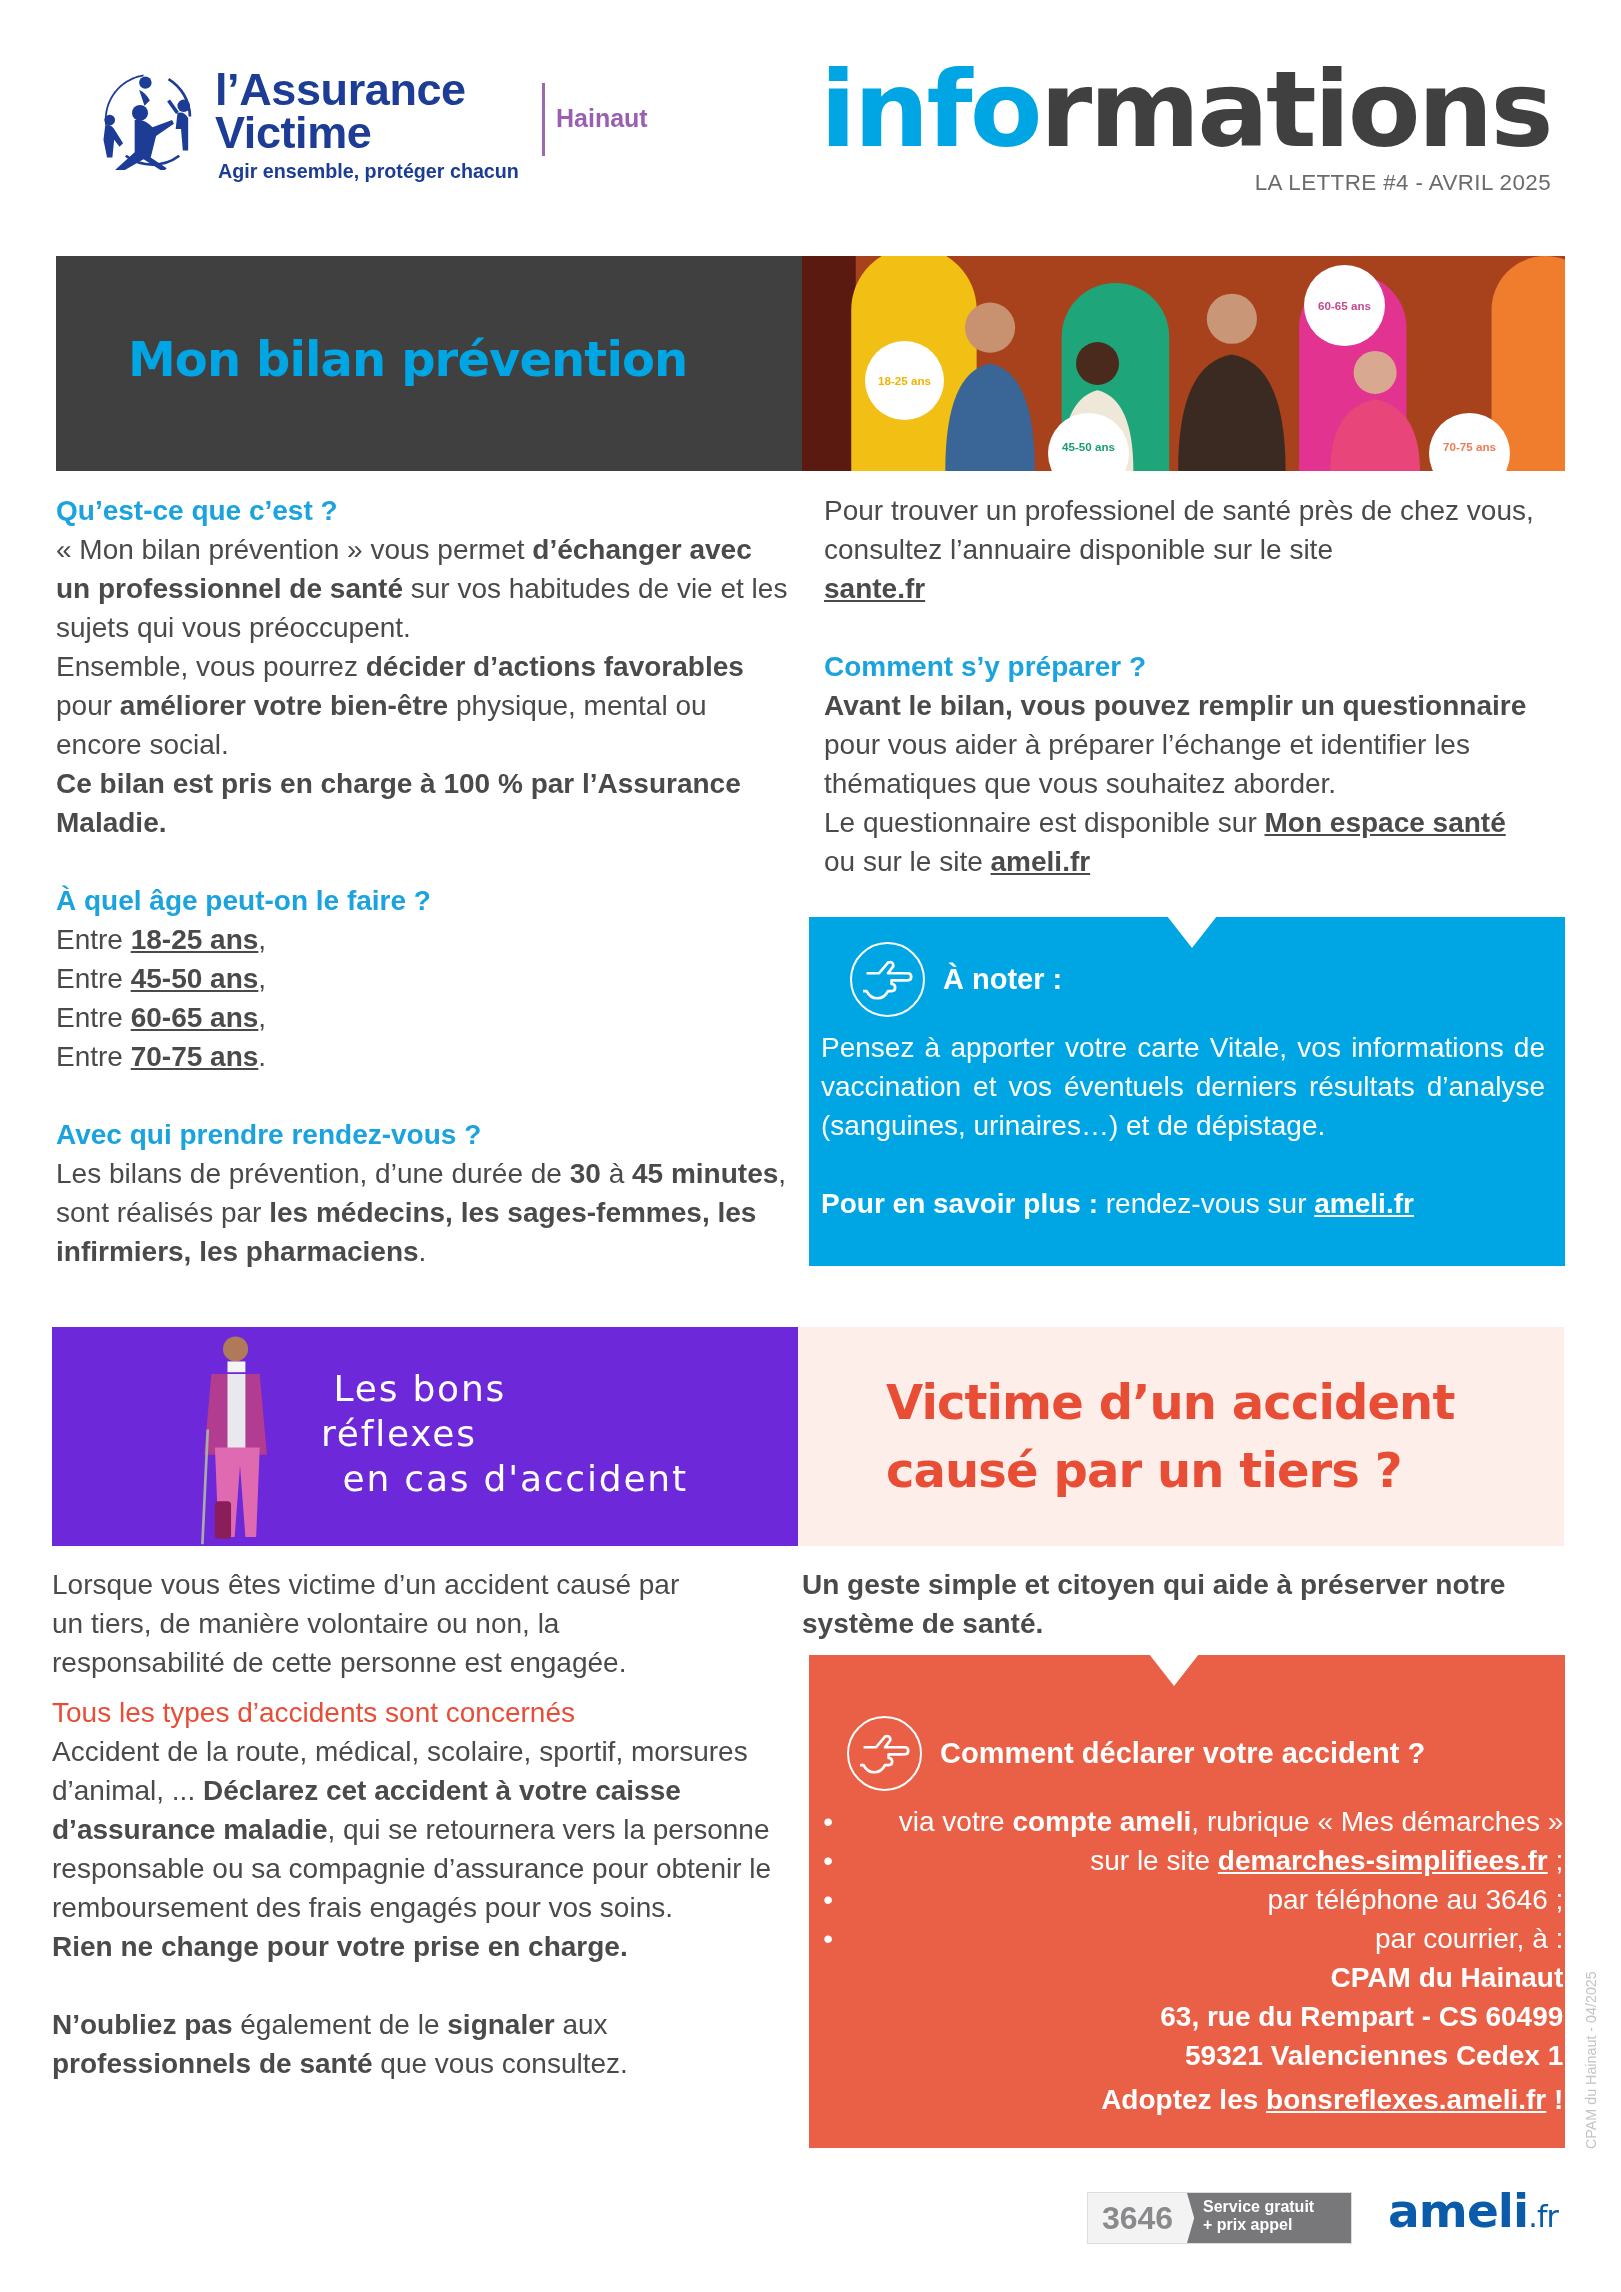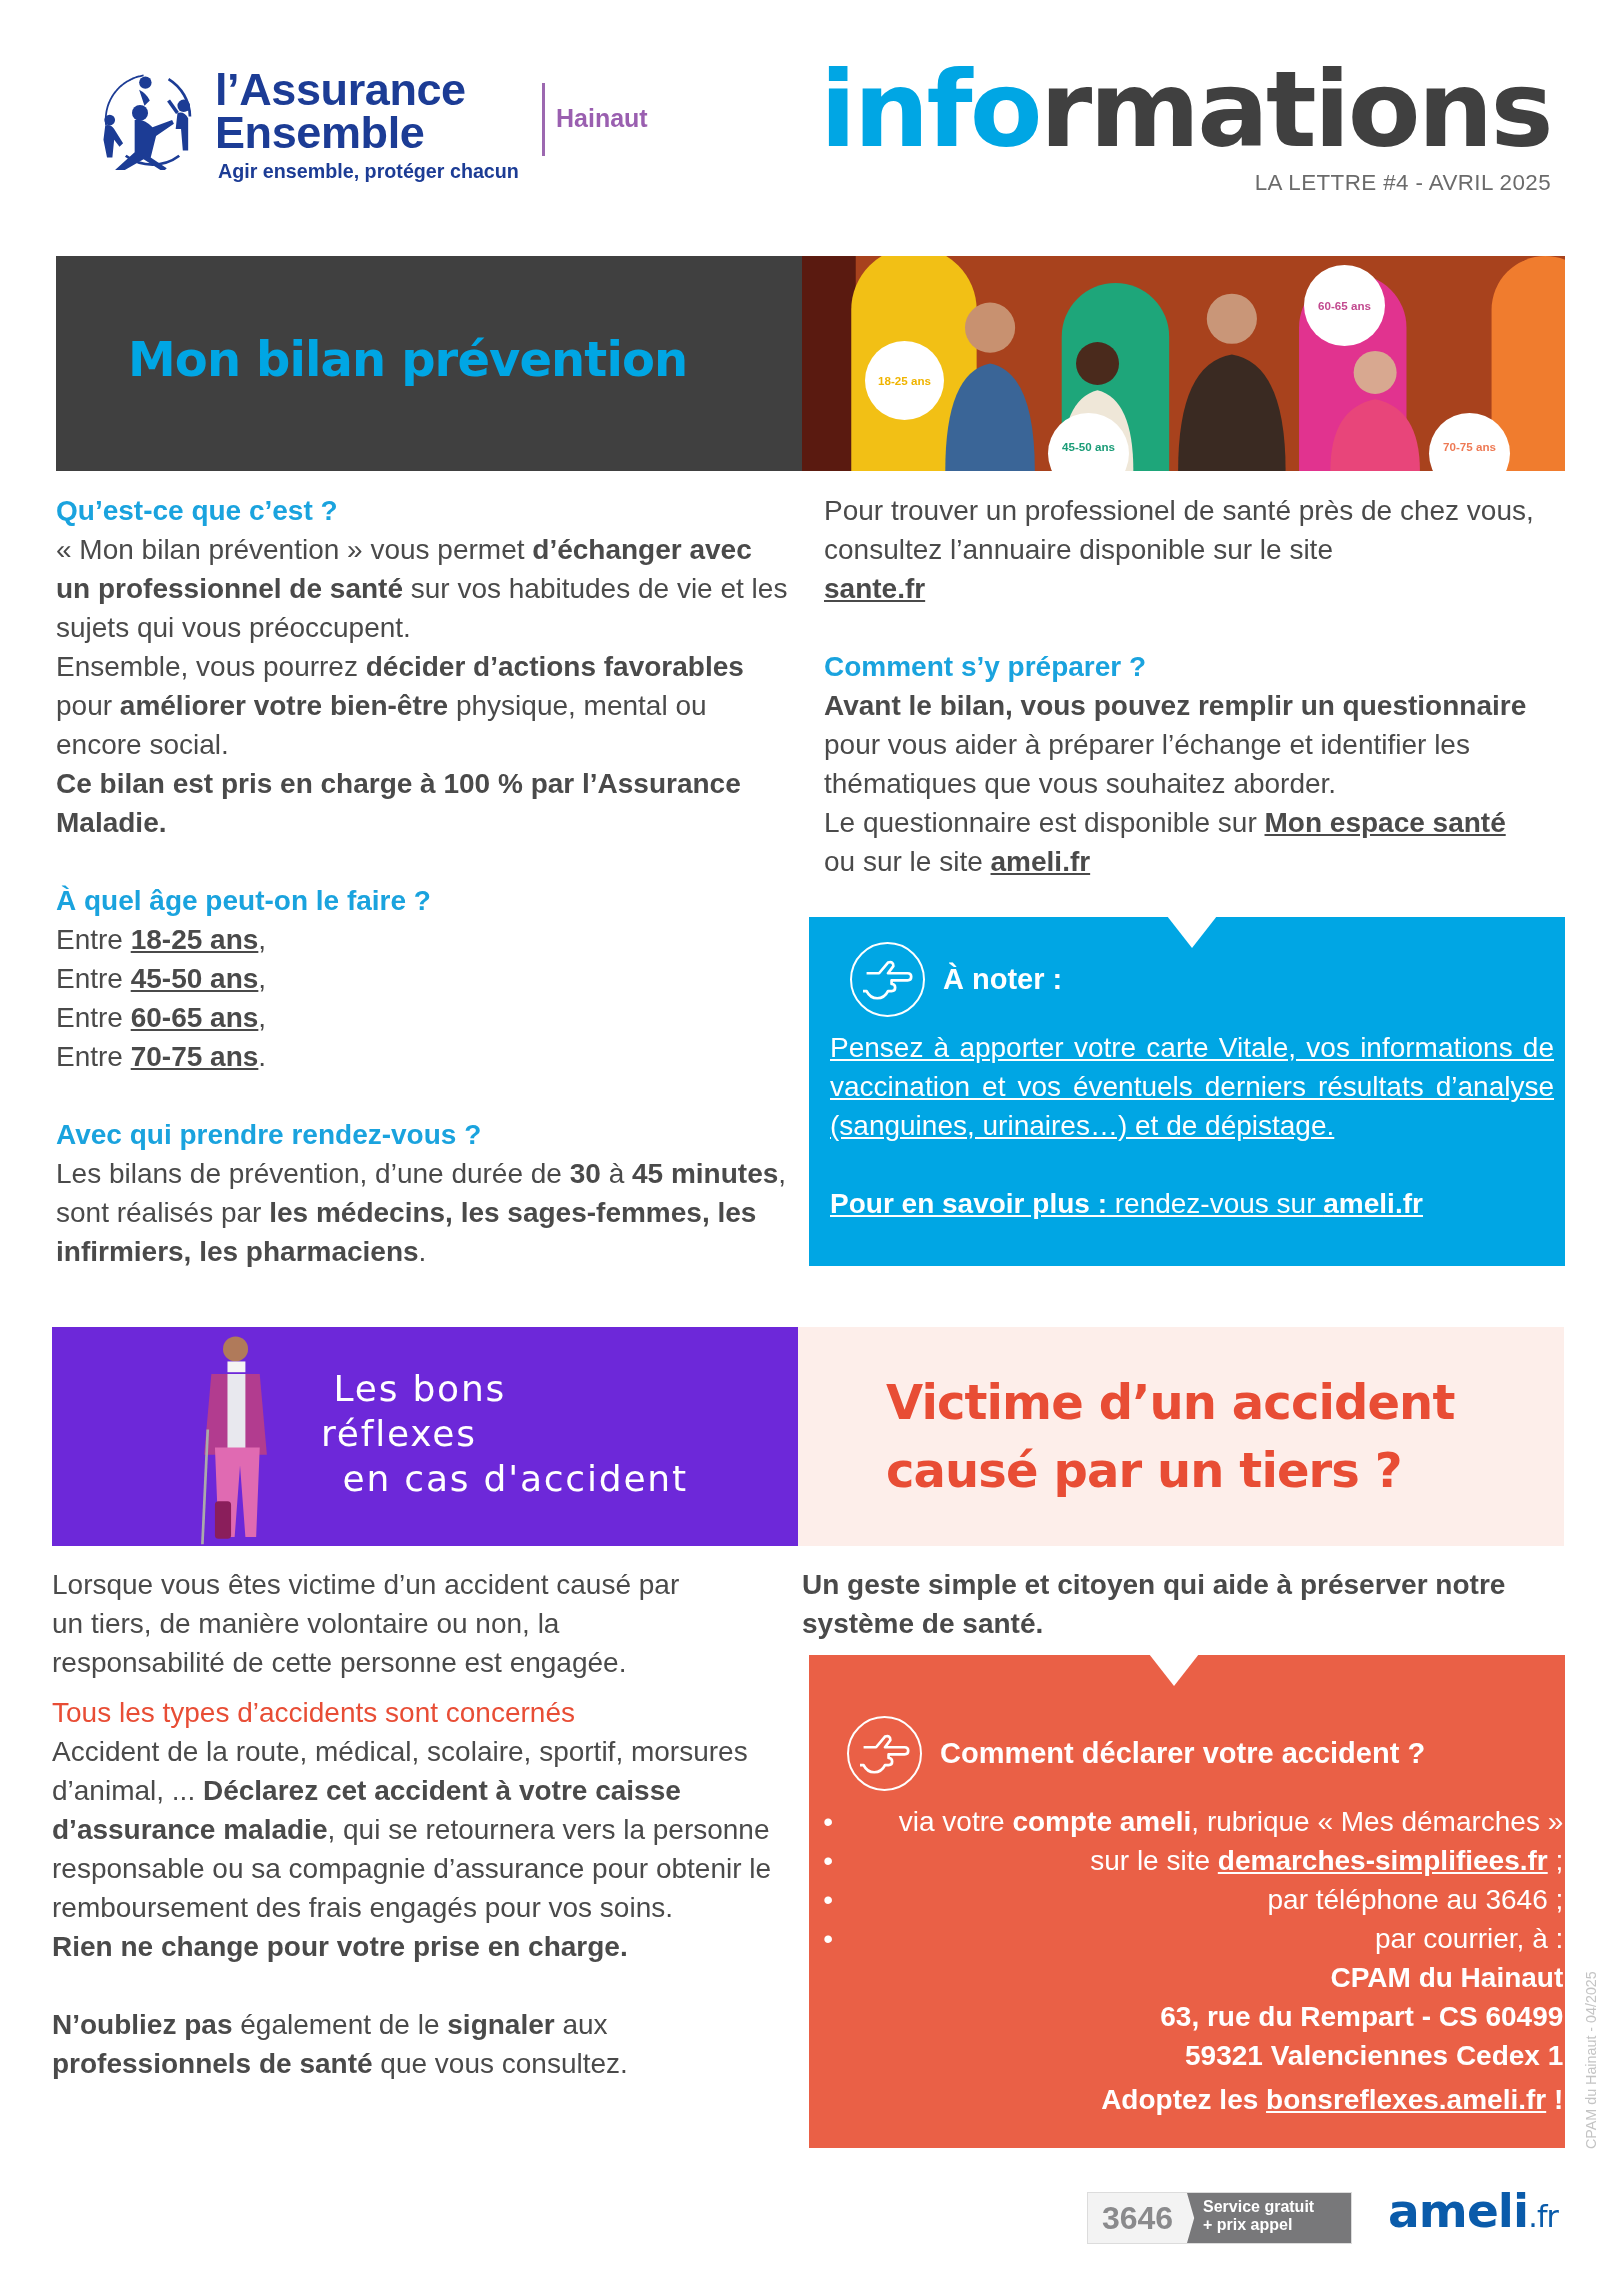--- a/index.html
+++ b/index.html
@@ -83,21 +83,21 @@
     <circle cx="56" cy="56" r="9" fill="#1c3c95"></circle>
     <path d="M50 64 q10 -2 20 8 l22 -8 l2 4 l-20 14 l-6 24 l18 12 l-4 4 l-22 -14 l-28 16 l-4 -4 l22 -20 z" fill="#1c3c95"></path>
     <circle cx="105" cy="48" r="7" fill="#1c3c95"></circle>
     <path d="M98 56 q8 -2 12 6 l0 36 l-6 0 l-2 -24 l-6 0 z" fill="#1c3c95"></path>
     <path d="M88 42 l10 14" stroke="#1c3c95" stroke-width="4"></path>
     <circle cx="22" cy="64" r="6" fill="#1c3c95"></circle>
     <path d="M17 70 q6 -2 10 4 l10 16 l-4 4 l-6 -8 l-2 20 l-6 0 l-4 -20 z" fill="#1c3c95"></path>
   </svg>
   <div class="logo-title">
     <div>l’Assurance</div>
-    <div>Ensemble</div>
+    <div>Victime</div>
   </div>
   <div class="logo-tagline">Agir ensemble, protéger chacun</div>
   <div class="logo-divider"></div>
   <div class="logo-region">Hainaut</div>
 </div>
 
 <div class="title-block">
   <div class="big-title">
     <span class="light">info</span><span class="dark">rmations</span>
   </div>
@@ -168,21 +168,21 @@
 <div class="callout callout-blue">
   <div class="notch" style="left:358px;"></div>
   <div class="callout-head" style="left:41px;top:25px;">
     <div class="hand-icon">
       <svg width="50" height="45" viewBox="0 0 56 50">
           <path d="M4 18 h14 l10 -12 q6 -2 6 4 l-6 8 h22 q4 0 4 4 q0 4 -4 4 h-18 v4 q4 0 4 4 q0 4 -4 4 h-4 q-4 8 -12 8 q-8 0 -12 -8 h-6" fill="none" stroke="#fff" stroke-width="3" stroke-linejoin="round"></path>
         </svg>
     </div>
     <span class="label">À noter :</span>
   </div>
-  <div class="callout-body" style="left:21px;top:111px;width:724px;text-align:justify;text-decoration:underline;">
+  <div class="callout-body" style="left:12px;top:111px;width:724px;text-align:justify;">
     <p>Pensez à apporter votre carte Vitale, vos informations de vaccination et vos éventuels derniers résultats d’analyse (sanguines, urinaires…) et de dépistage.</p>
     <div class="gap"></div>
     <p><b>Pour en savoir plus :</b><span> rendez-vous sur </span><span class="u">ameli.fr</span></p>
   </div>
 </div>
 
 <div class="banner-yellow">
   <svg style="position:absolute;left:143px;top:3.6px;" width="99" height="215" viewBox="0 0 110 240">
     <circle cx="45" cy="20" r="14" fill="#b07a5a"></circle>
     <rect x="36" y="34" width="20" height="12" fill="#f4f4f4"></rect>

